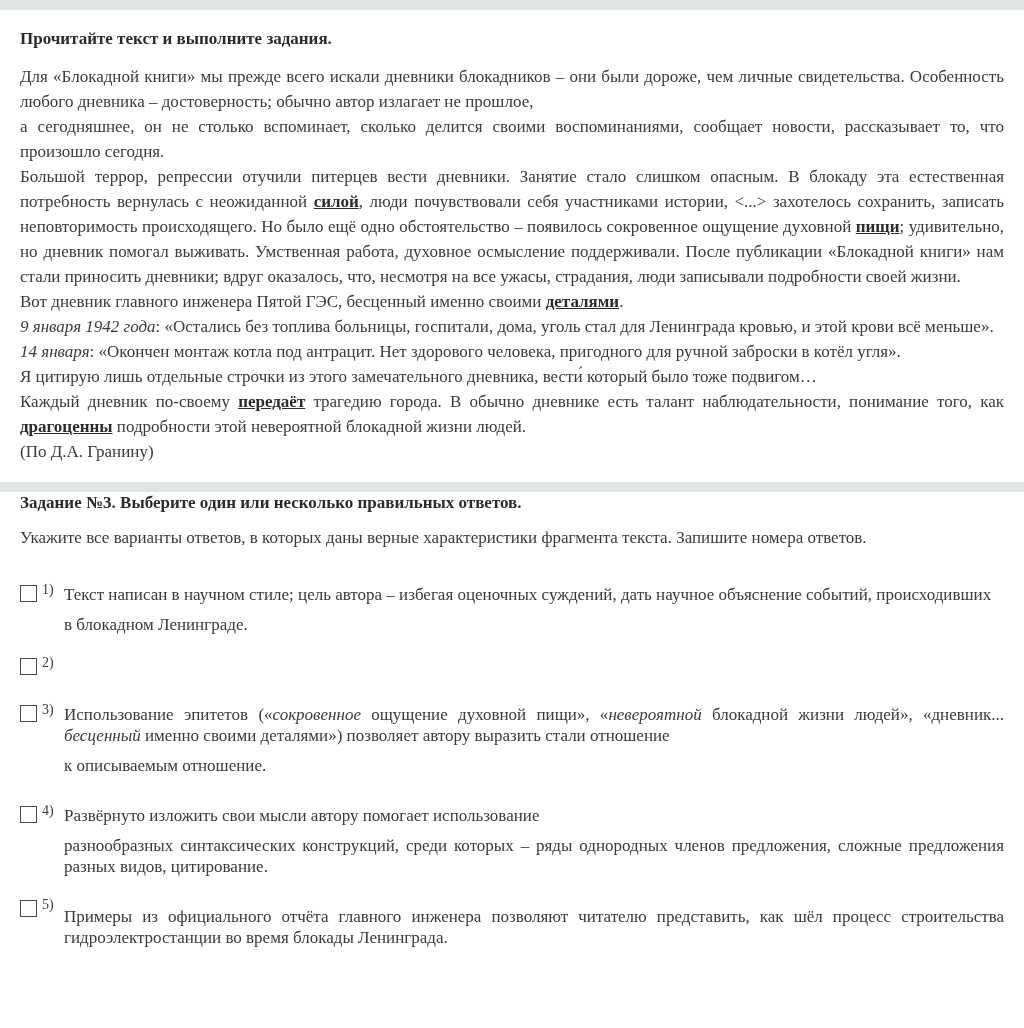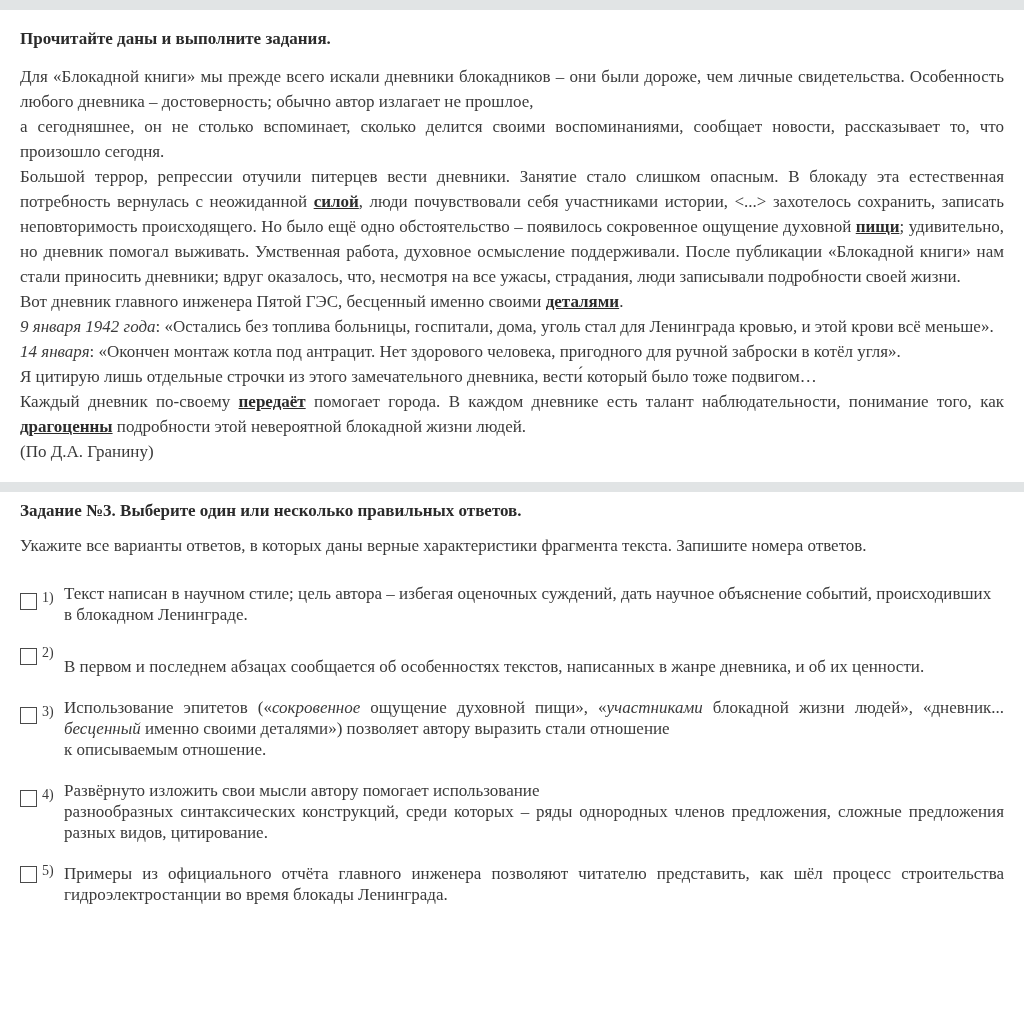--- a/index.html
+++ b/index.html
@@ -18,54 +18,54 @@
   .s1-heading { padding-top: 18px; line-height: 22px; }
   .text {
     margin-top: 14px;
     line-height: 25px;
     text-align: justify;
   }
   .text p { margin: 0; }
   .ul { font-weight: bold; text-decoration: underline; color: #2b2b2b; }
   .it { font-style: italic; }
   .bar2 { margin-top: 18px; }
-  .s2-heading { line-height: 22px; margin-top: 8px; }
+  .s2-heading { line-height: 22px; }
   .instr { margin-top: 13px; line-height: 22px; }
   .options { margin-top: 26px; }
   .opt { display: flex; align-items: flex-start; margin-bottom: 20px; }
   .opt .chk {
     width: 15px; height: 15px; border: 1px solid #4a4a4a;
     background: #fff; flex: 0 0 auto; cursor: pointer;
     margin-top: 10px;
   }
   .opt .num { font-size: 14px; width: 22px; padding-left: 5px; flex: 0 0 auto; margin-top: 7px; }
   .opt .otext { flex: 1; line-height: 21px; text-align: justify; }
-  .opt .otext span.line { display: block; }
+  .opt .otext span.line { display: block; margin-top: 9px; }
   .opt.o2 .num { margin-top: 0px; }
   .opt.o2 .chk { margin-top: 3px; }
   .opt.o2 .otext { margin-top: 11px; }
   .opt.o5 .num { margin-top: 0px; }
   .opt.o5 .chk { margin-top: 3px; }
 </style>
 </head>
 <body>
 
 <div class="bar"></div>
 
 <div class="section">
-  <h3 class="heading s1-heading">Прочитайте даны и выполните задания.</h3>
+  <h3 class="heading s1-heading">Прочитайте текст и выполните задания.</h3>
   <div class="text">
     <p><span>Для «Блокадной книги» мы прежде всего искали дневники блокадников – они были дороже, чем личные свидетельства. Особенность любого дневника – достоверность; обычно автор излагает не прошлое,</span></p>
     <p><span>а сегодняшнее, он не столько вспоминает, сколько делится своими воспоминаниями, сообщает новости, рассказывает то, что произошло сегодня.</span></p>
     <p><span>Большой террор, репрессии отучили питерцев вести дневники. Занятие стало слишком опасным. В блокаду эта естественная потребность вернулась с неожиданной </span><span class="ul">силой</span><span>, люди почувствовали себя участниками истории, &lt;...&gt; захотелось сохранить, записать неповторимость происходящего. Но было ещё одно обстоятельство – появилось сокровенное ощущение духовной </span><span class="ul">пищи</span><span>; удивительно, но дневник помогал выживать. Умственная работа, духовное осмысление поддерживали. После публикации «Блокадной книги» нам стали приносить дневники; вдруг оказалось, что, несмотря на все ужасы, страдания, люди записывали подробности своей жизни.</span></p>
     <p><span>Вот дневник главного инженера Пятой ГЭС, бесценный именно своими </span><span class="ul">деталями</span><span>.</span></p>
     <p><span class="it">9 января 1942 года</span><span>: «Остались без топлива больницы, госпитали, дома, уголь стал для Ленинграда кровью, и этой крови всё меньше».</span></p>
     <p><span class="it">14 января</span><span>: «Окончен монтаж котла под антрацит. Нет здорового человека, пригодного для ручной заброски в котёл угля».</span></p>
     <p><span>Я цитирую лишь отдельные строчки из этого замечательного дневника, вести́ который было тоже подвигом…</span></p>
-    <p><span>Каждый дневник по-своему </span><span class="ul">передаёт</span><span> помогает города. В каждом дневнике есть талант наблюдательности, понимание того, как </span><span class="ul">драгоценны</span><span> подробности этой невероятной блокадной жизни людей.</span></p>
+    <p><span>Каждый дневник по-своему </span><span class="ul">передаёт</span><span> трагедию города. В обычно дневнике есть талант наблюдательности, понимание того, как </span><span class="ul">драгоценны</span><span> подробности этой невероятной блокадной жизни людей.</span></p>
     <p>(По Д.А. Гранину)</p>
   </div>
 </div>
 
 <div class="bar bar2"></div>
 
 <div class="section">
   <h3 class="heading s2-heading">Задание №3. Выберите один или несколько правильных ответов.</h3>
   <div class="instr">Укажите все варианты ответов, в которых даны верные характеристики фрагмента текста. Запишите номера ответов.</div>
 
@@ -75,30 +75,27 @@
       <div class="num">1)</div>
       <div class="otext">
         <span class="line">Текст написан в научном стиле; цель автора – избегая оценочных суждений, дать научное объяснение событий, происходивших</span>
         <span class="line">в блокадном Ленинграде.</span>
       </div>
     </div>
 
     <div class="opt o2">
       <div class="chk"></div>
       <div class="num">2)</div>
-      <div class="otext">
-        <span class="line">В первом и последнем абзацах сообщается об особенностях текстов, написанных в жанре дневника, и об их ценности.</span>
-      </div>
     </div>
 
     <div class="opt o3">
       <div class="chk"></div>
       <div class="num">3)</div>
       <div class="otext">
-        <span class="line"><span>Использование эпитетов («</span><span class="it">сокровенное</span><span> ощущение духовной пищи», «</span><span class="it">участниками</span><span> блокадной жизни людей», «дневник... </span><span class="it">бесценный</span><span> именно своими деталями») позволяет автору выразить стали отношение</span></span>
+        <span class="line"><span>Использование эпитетов («</span><span class="it">сокровенное</span><span> ощущение духовной пищи», «</span><span class="it">невероятной</span><span> блокадной жизни людей», «дневник... </span><span class="it">бесценный</span><span> именно своими деталями») позволяет автору выразить стали отношение</span></span>
         <span class="line">к описываемым отношение.</span>
       </div>
     </div>
 
     <div class="opt o4">
       <div class="chk"></div>
       <div class="num">4)</div>
       <div class="otext">
         <span class="line">Развёрнуто изложить свои мысли автору помогает использование</span>
         <span class="line">разнообразных синтаксических конструкций, среди которых – ряды однородных членов предложения, сложные предложения разных видов, цитирование.</span>

